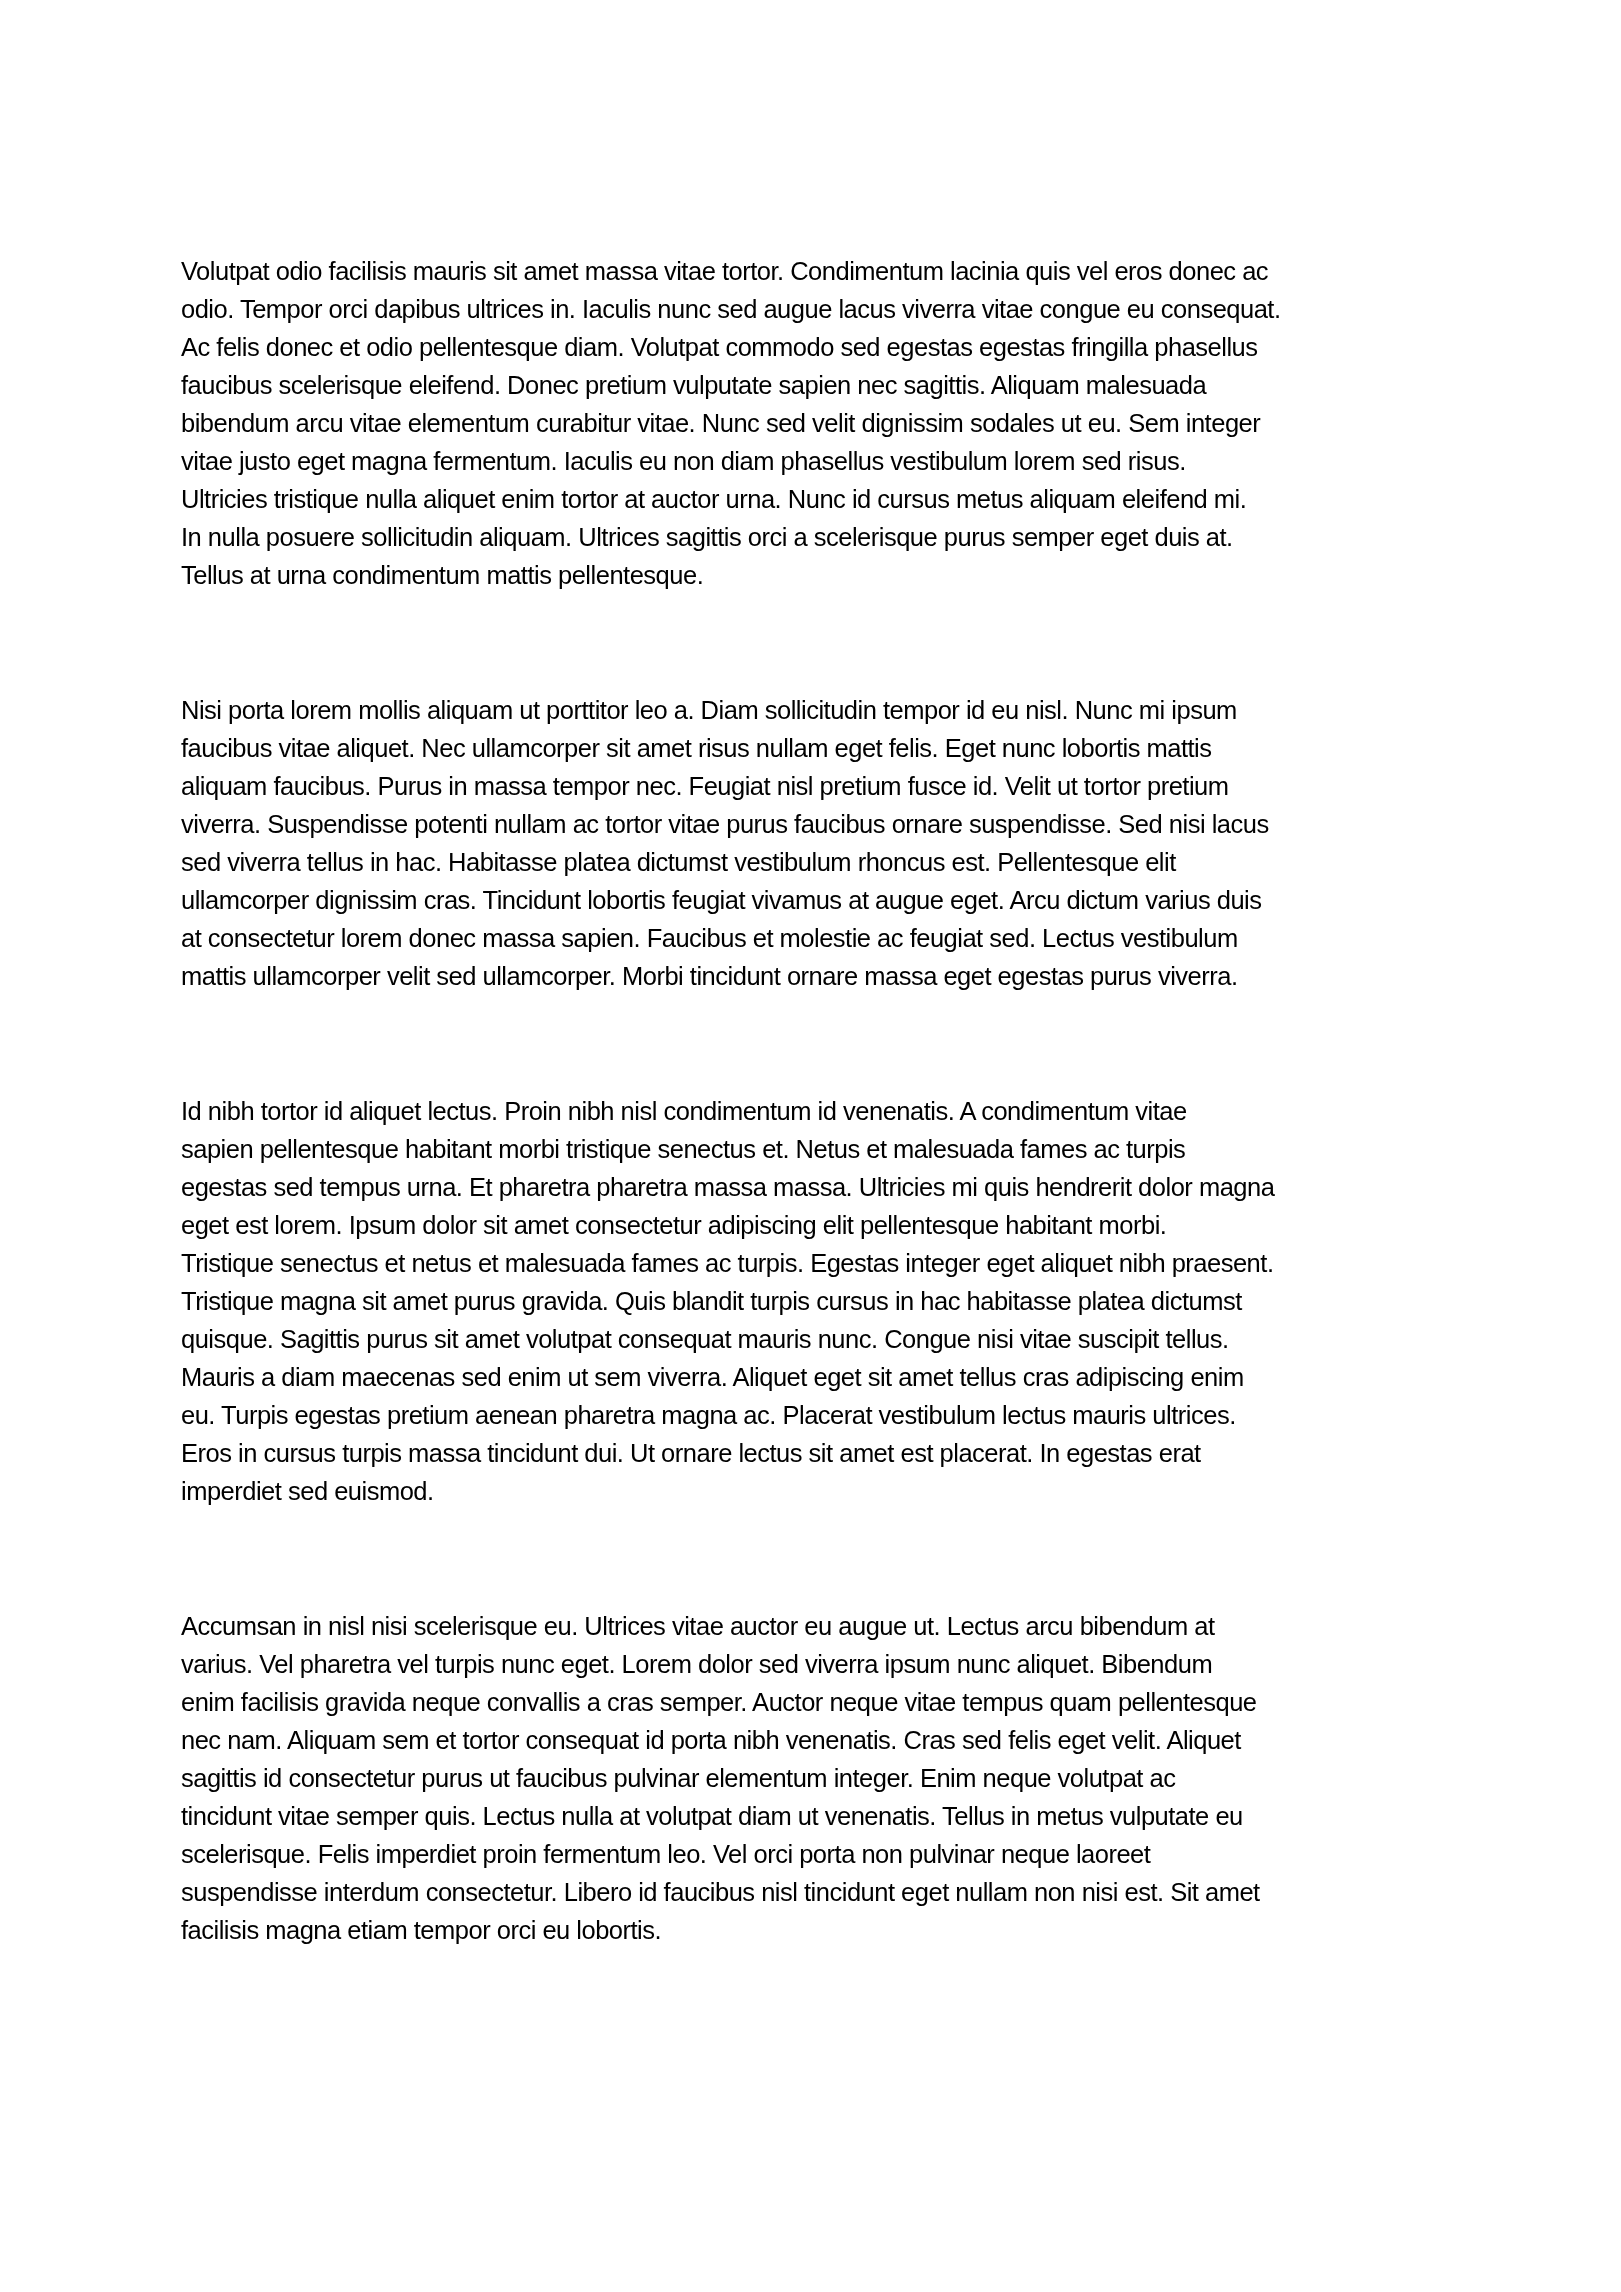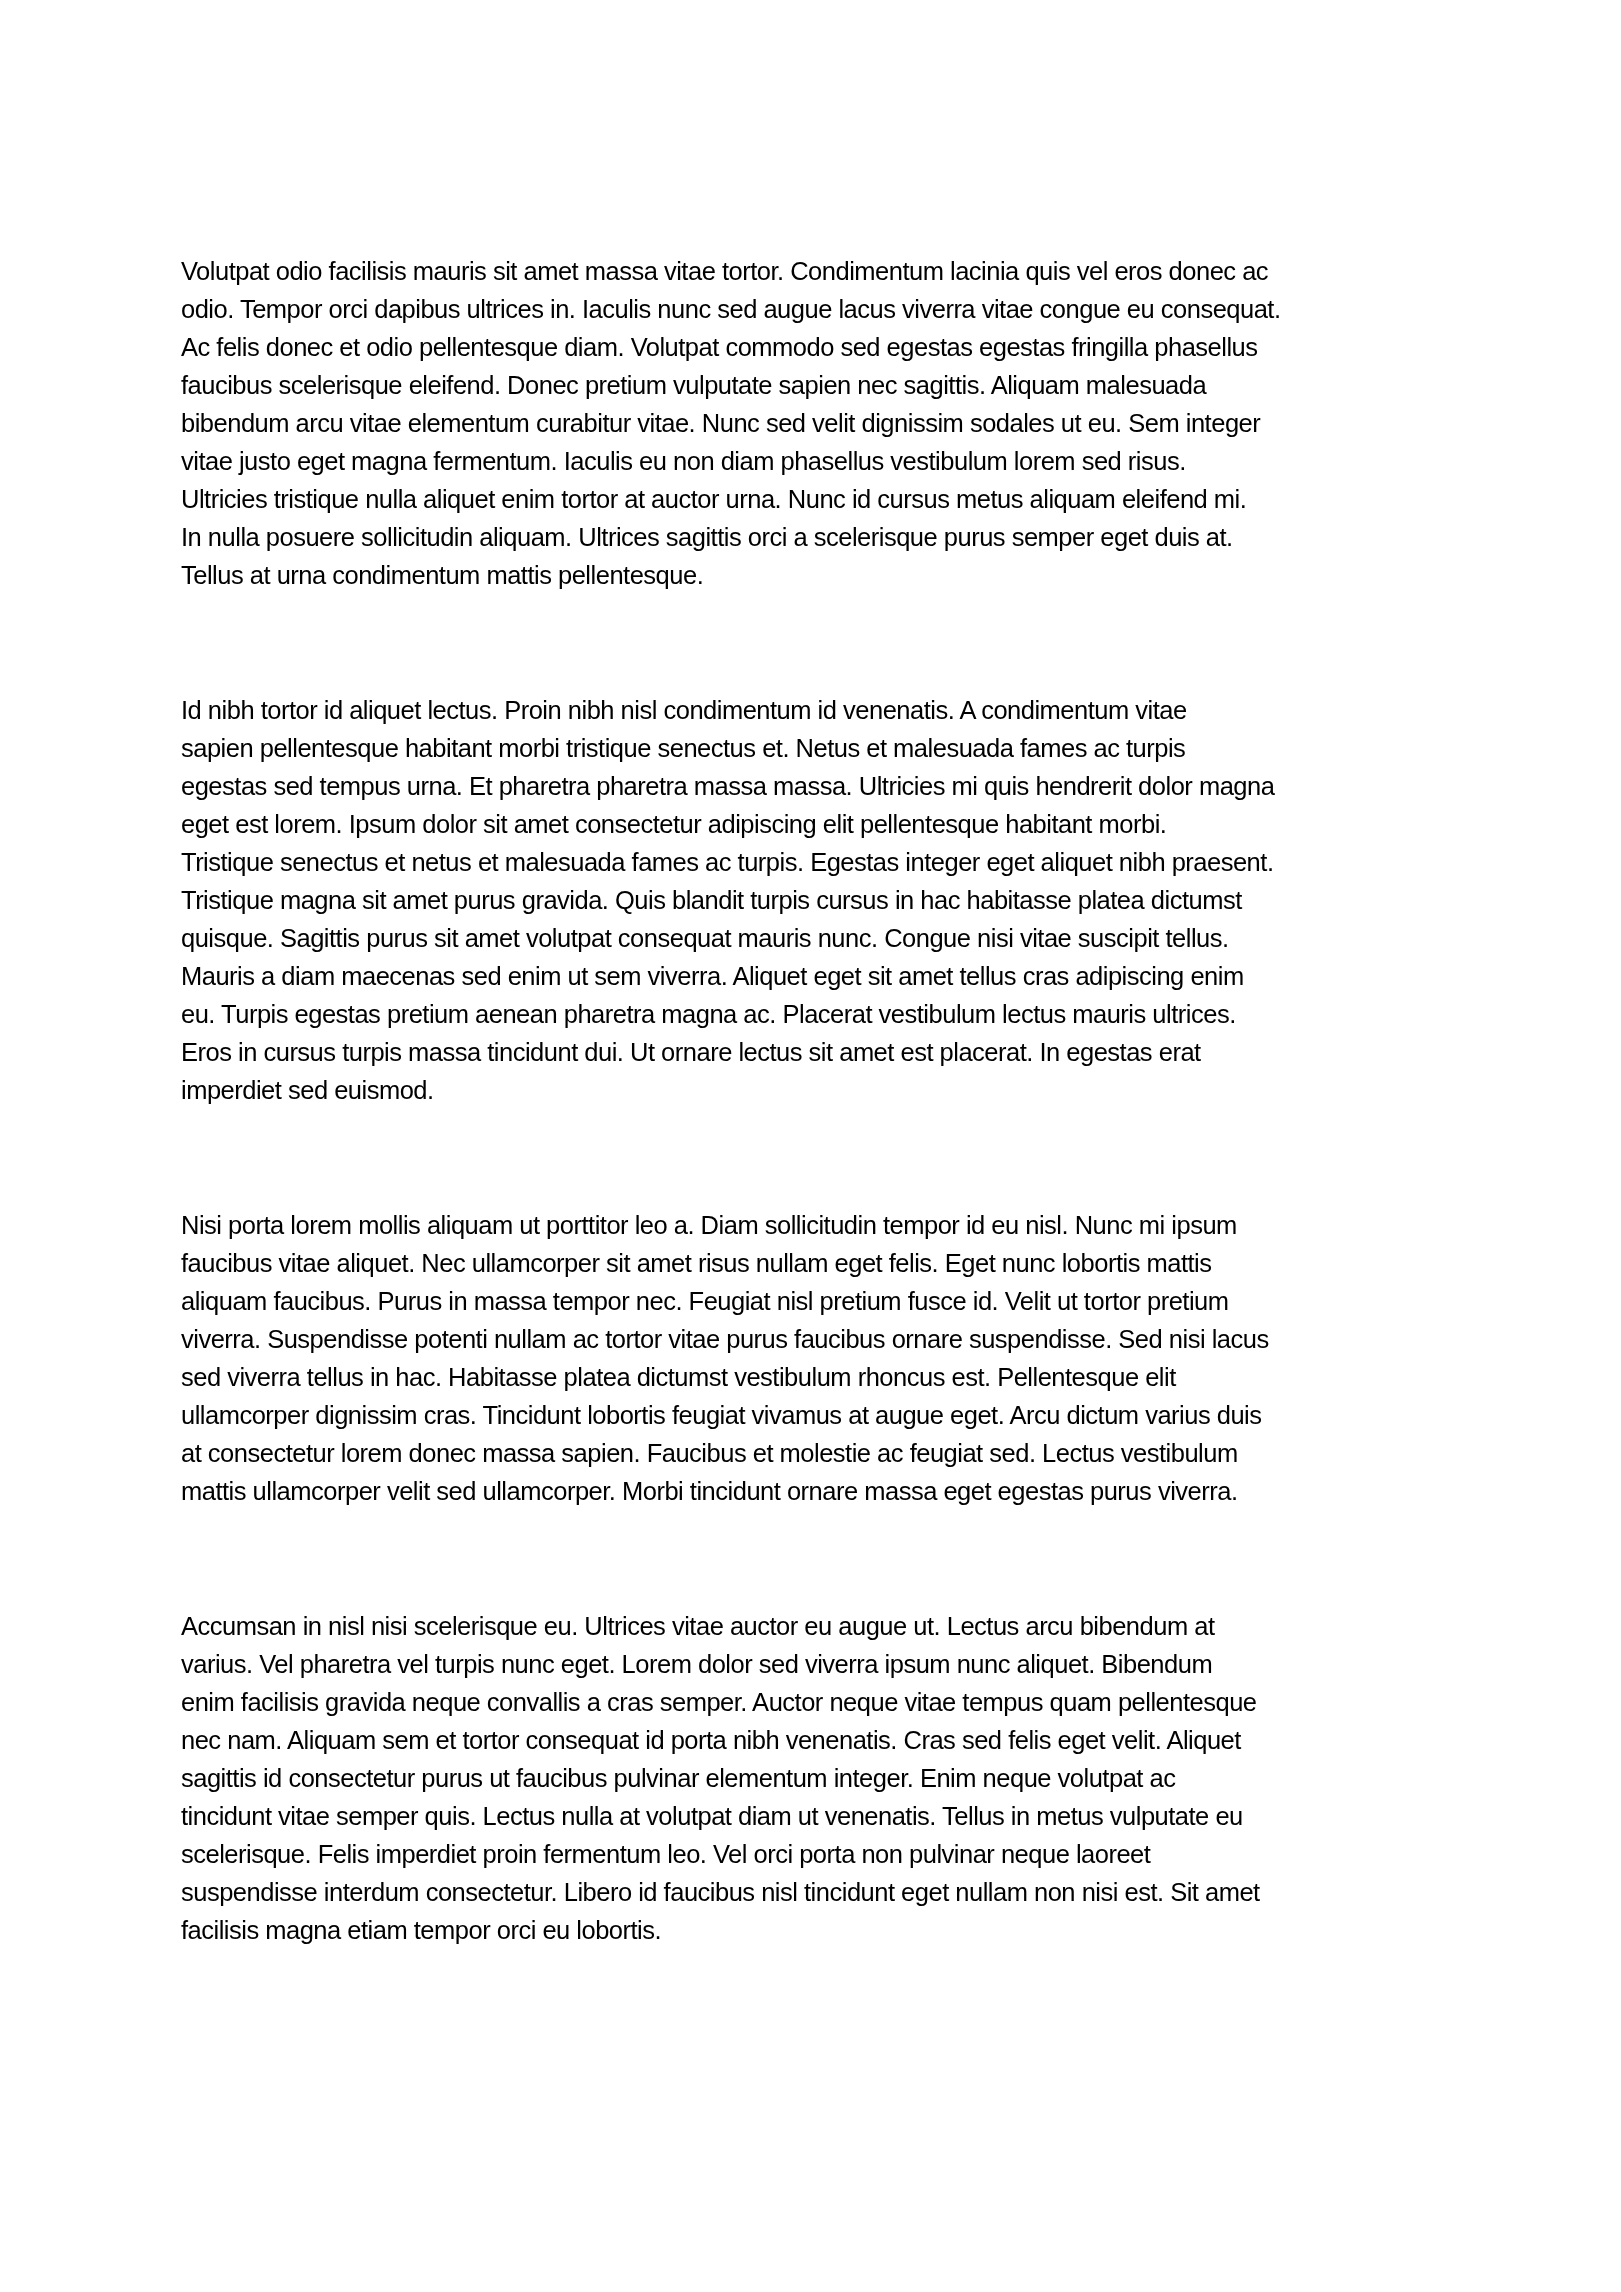--- a/index.html
+++ b/index.html
@@ -38,39 +38,39 @@
   <div class="doc-body">
     <p class="para">Volutpat odio facilisis mauris sit amet massa vitae tortor. Condimentum lacinia quis vel eros donec ac
 odio. Tempor orci dapibus ultrices in. Iaculis nunc sed augue lacus viverra vitae congue eu consequat.
 Ac felis donec et odio pellentesque diam. Volutpat commodo sed egestas egestas fringilla phasellus
 faucibus scelerisque eleifend. Donec pretium vulputate sapien nec sagittis. Aliquam malesuada
 bibendum arcu vitae elementum curabitur vitae. Nunc sed velit dignissim sodales ut eu. Sem integer
 vitae justo eget magna fermentum. Iaculis eu non diam phasellus vestibulum lorem sed risus.
 Ultricies tristique nulla aliquet enim tortor at auctor urna. Nunc id cursus metus aliquam eleifend mi.
 In nulla posuere sollicitudin aliquam. Ultrices sagittis orci a scelerisque purus semper eget duis at.
 Tellus at urna condimentum mattis pellentesque.</p>
+    <p class="para">Nisi porta lorem mollis aliquam ut porttitor leo a. Diam sollicitudin tempor id eu nisl. Nunc mi ipsum
+faucibus vitae aliquet. Nec ullamcorper sit amet risus nullam eget felis. Eget nunc lobortis mattis
+aliquam faucibus. Purus in massa tempor nec. Feugiat nisl pretium fusce id. Velit ut tortor pretium
+viverra. Suspendisse potenti nullam ac tortor vitae purus faucibus ornare suspendisse. Sed nisi lacus
+sed viverra tellus in hac. Habitasse platea dictumst vestibulum rhoncus est. Pellentesque elit
+ullamcorper dignissim cras. Tincidunt lobortis feugiat vivamus at augue eget. Arcu dictum varius duis
+at consectetur lorem donec massa sapien. Faucibus et molestie ac feugiat sed. Lectus vestibulum
+mattis ullamcorper velit sed ullamcorper. Morbi tincidunt ornare massa eget egestas purus viverra.</p>
     <p class="para">Id nibh tortor id aliquet lectus. Proin nibh nisl condimentum id venenatis. A condimentum vitae
 sapien pellentesque habitant morbi tristique senectus et. Netus et malesuada fames ac turpis
 egestas sed tempus urna. Et pharetra pharetra massa massa. Ultricies mi quis hendrerit dolor magna
 eget est lorem. Ipsum dolor sit amet consectetur adipiscing elit pellentesque habitant morbi.
 Tristique senectus et netus et malesuada fames ac turpis. Egestas integer eget aliquet nibh praesent.
 Tristique magna sit amet purus gravida. Quis blandit turpis cursus in hac habitasse platea dictumst
 quisque. Sagittis purus sit amet volutpat consequat mauris nunc. Congue nisi vitae suscipit tellus.
 Mauris a diam maecenas sed enim ut sem viverra. Aliquet eget sit amet tellus cras adipiscing enim
 eu. Turpis egestas pretium aenean pharetra magna ac. Placerat vestibulum lectus mauris ultrices.
 Eros in cursus turpis massa tincidunt dui. Ut ornare lectus sit amet est placerat. In egestas erat
 imperdiet sed euismod.</p>
-    <p class="para">Nisi porta lorem mollis aliquam ut porttitor leo a. Diam sollicitudin tempor id eu nisl. Nunc mi ipsum
-faucibus vitae aliquet. Nec ullamcorper sit amet risus nullam eget felis. Eget nunc lobortis mattis
-aliquam faucibus. Purus in massa tempor nec. Feugiat nisl pretium fusce id. Velit ut tortor pretium
-viverra. Suspendisse potenti nullam ac tortor vitae purus faucibus ornare suspendisse. Sed nisi lacus
-sed viverra tellus in hac. Habitasse platea dictumst vestibulum rhoncus est. Pellentesque elit
-ullamcorper dignissim cras. Tincidunt lobortis feugiat vivamus at augue eget. Arcu dictum varius duis
-at consectetur lorem donec massa sapien. Faucibus et molestie ac feugiat sed. Lectus vestibulum
-mattis ullamcorper velit sed ullamcorper. Morbi tincidunt ornare massa eget egestas purus viverra.</p>
     <p class="para">Accumsan in nisl nisi scelerisque eu. Ultrices vitae auctor eu augue ut. Lectus arcu bibendum at
 varius. Vel pharetra vel turpis nunc eget. Lorem dolor sed viverra ipsum nunc aliquet. Bibendum
 enim facilisis gravida neque convallis a cras semper. Auctor neque vitae tempus quam pellentesque
 nec nam. Aliquam sem et tortor consequat id porta nibh venenatis. Cras sed felis eget velit. Aliquet
 sagittis id consectetur purus ut faucibus pulvinar elementum integer. Enim neque volutpat ac
 tincidunt vitae semper quis. Lectus nulla at volutpat diam ut venenatis. Tellus in metus vulputate eu
 scelerisque. Felis imperdiet proin fermentum leo. Vel orci porta non pulvinar neque laoreet
 suspendisse interdum consectetur. Libero id faucibus nisl tincidunt eget nullam non nisi est. Sit amet
 facilisis magna etiam tempor orci eu lobortis.</p>
   </div>

